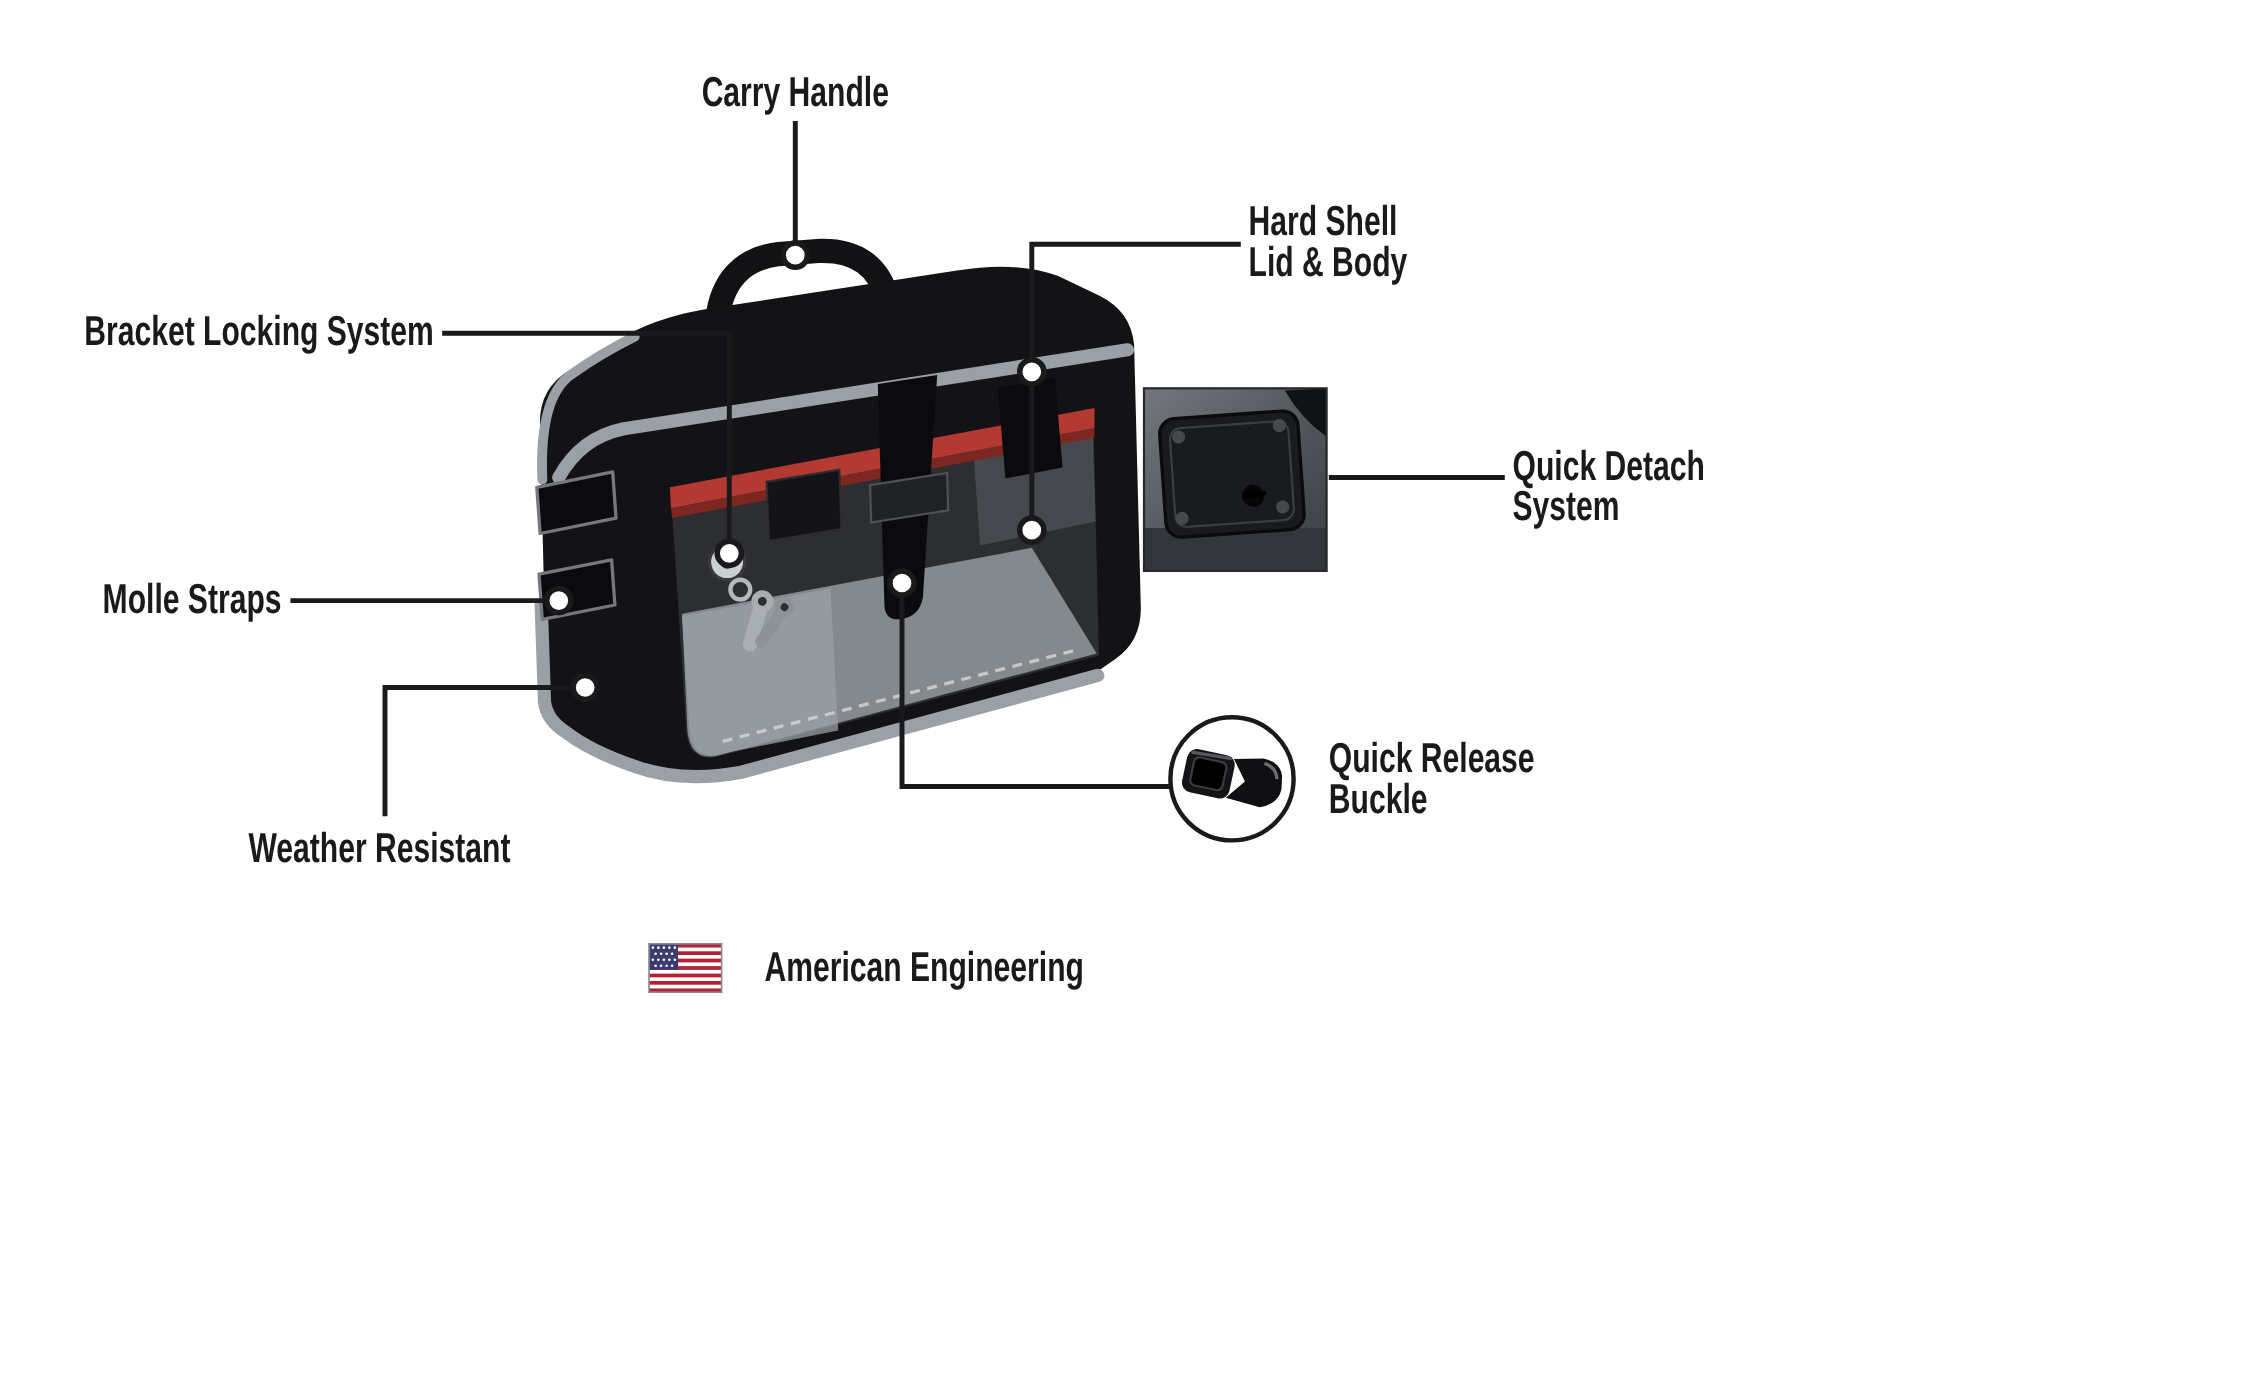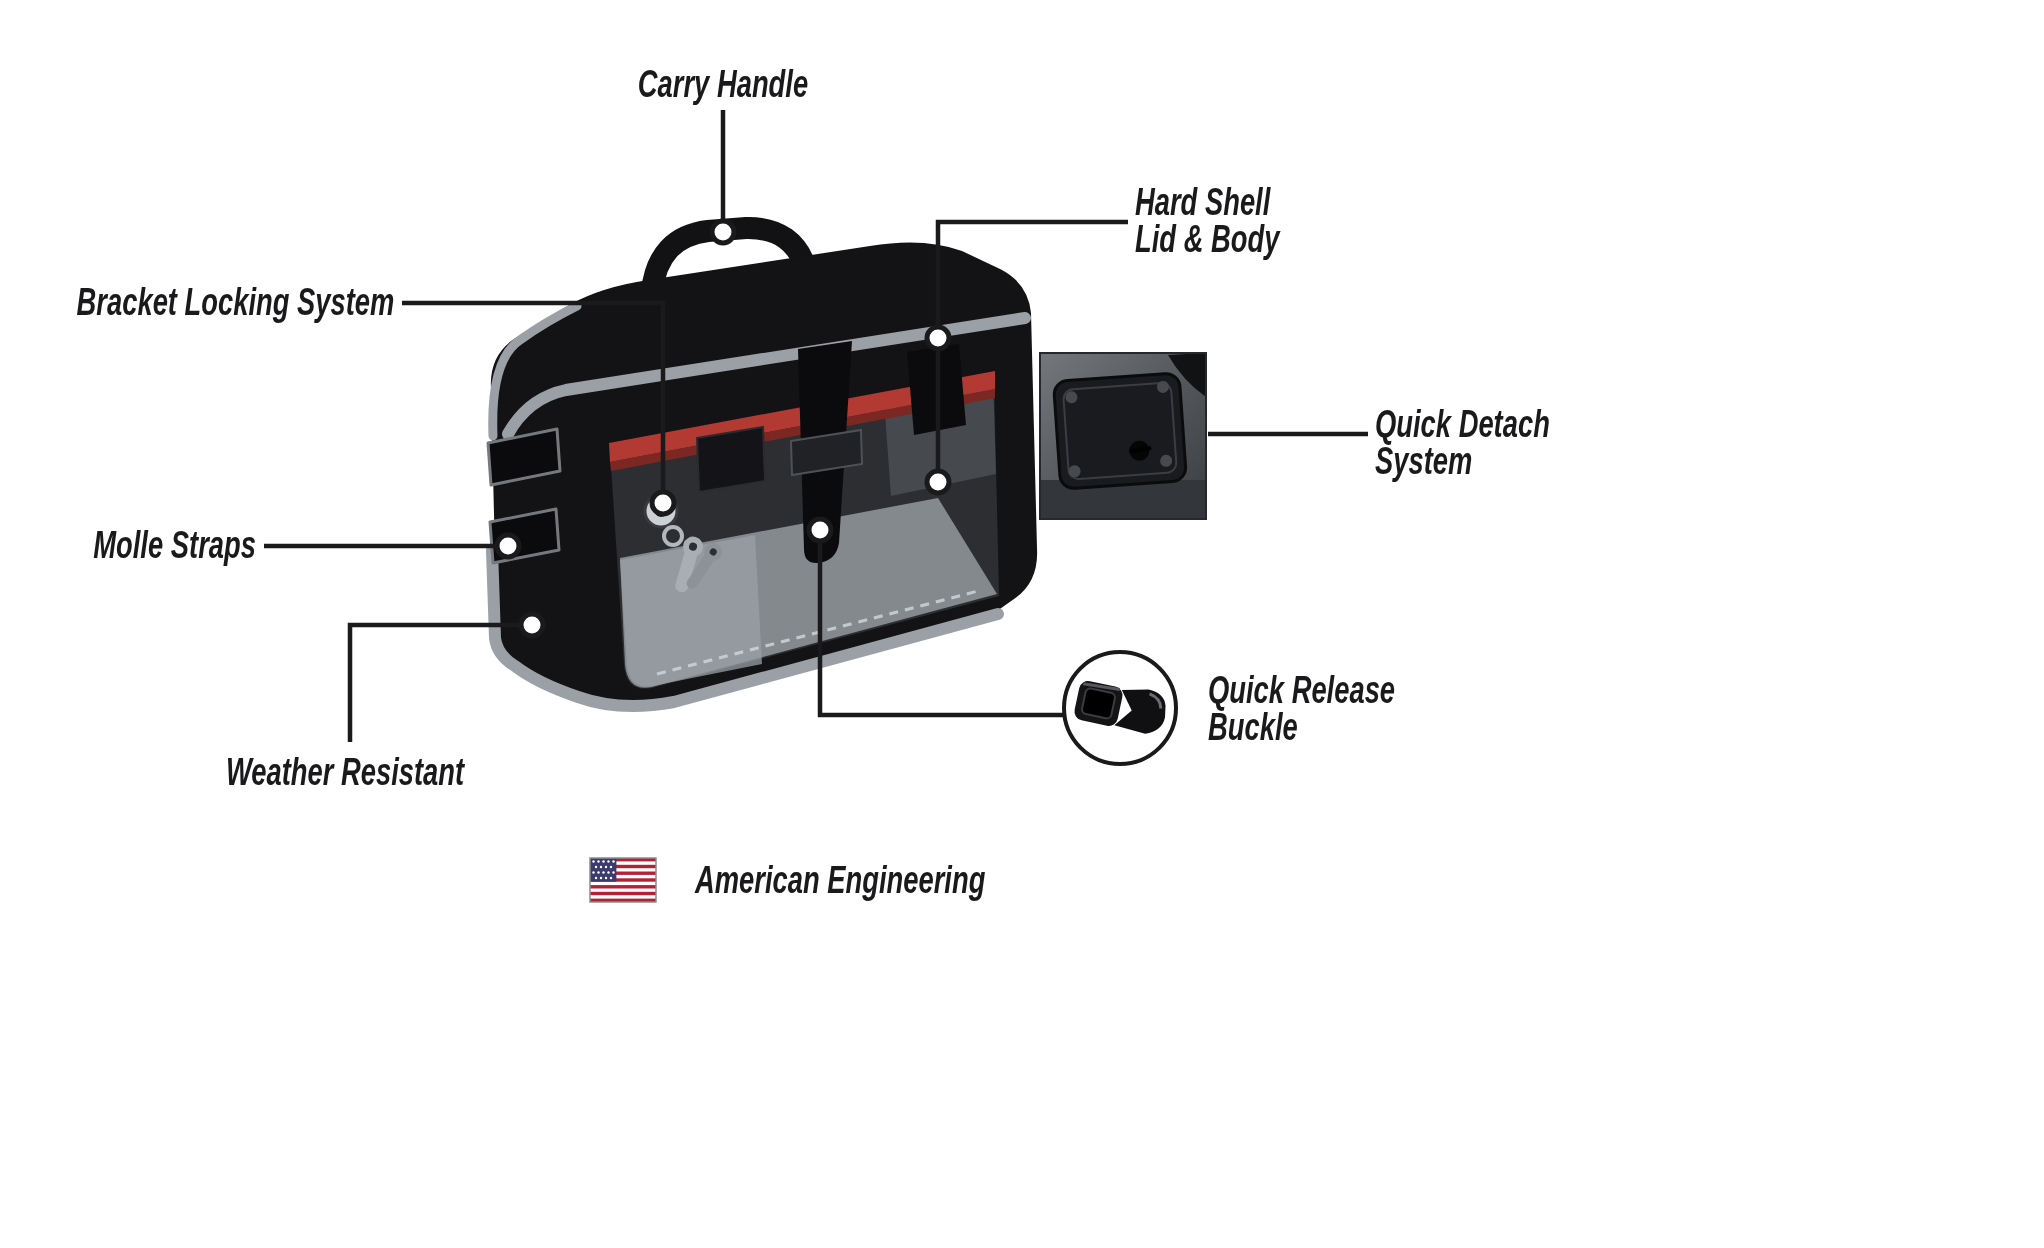--- a/index.html
+++ b/index.html
@@ -4,21 +4,20 @@
 <style>
   * { box-sizing: border-box; }
   html, body { margin: 0; padding: 0; background: #ffffff; }
   .canvas {
     position: relative;
     width: 2044px;
     height: 1248px;
     background: #ffffff;
     overflow: hidden;
     font-family: "Liberation Sans", "DejaVu Sans", sans-serif;
-    font-style: italic;
   }
   svg.scene { position: absolute; left: 0; top: 0; }
   .label {
     position: absolute;
     font-weight: 700;
     font-size: 38px;
     line-height: 37px;
     color: #1a1a1c;
     white-space: nowrap;
     letter-spacing: 0;

